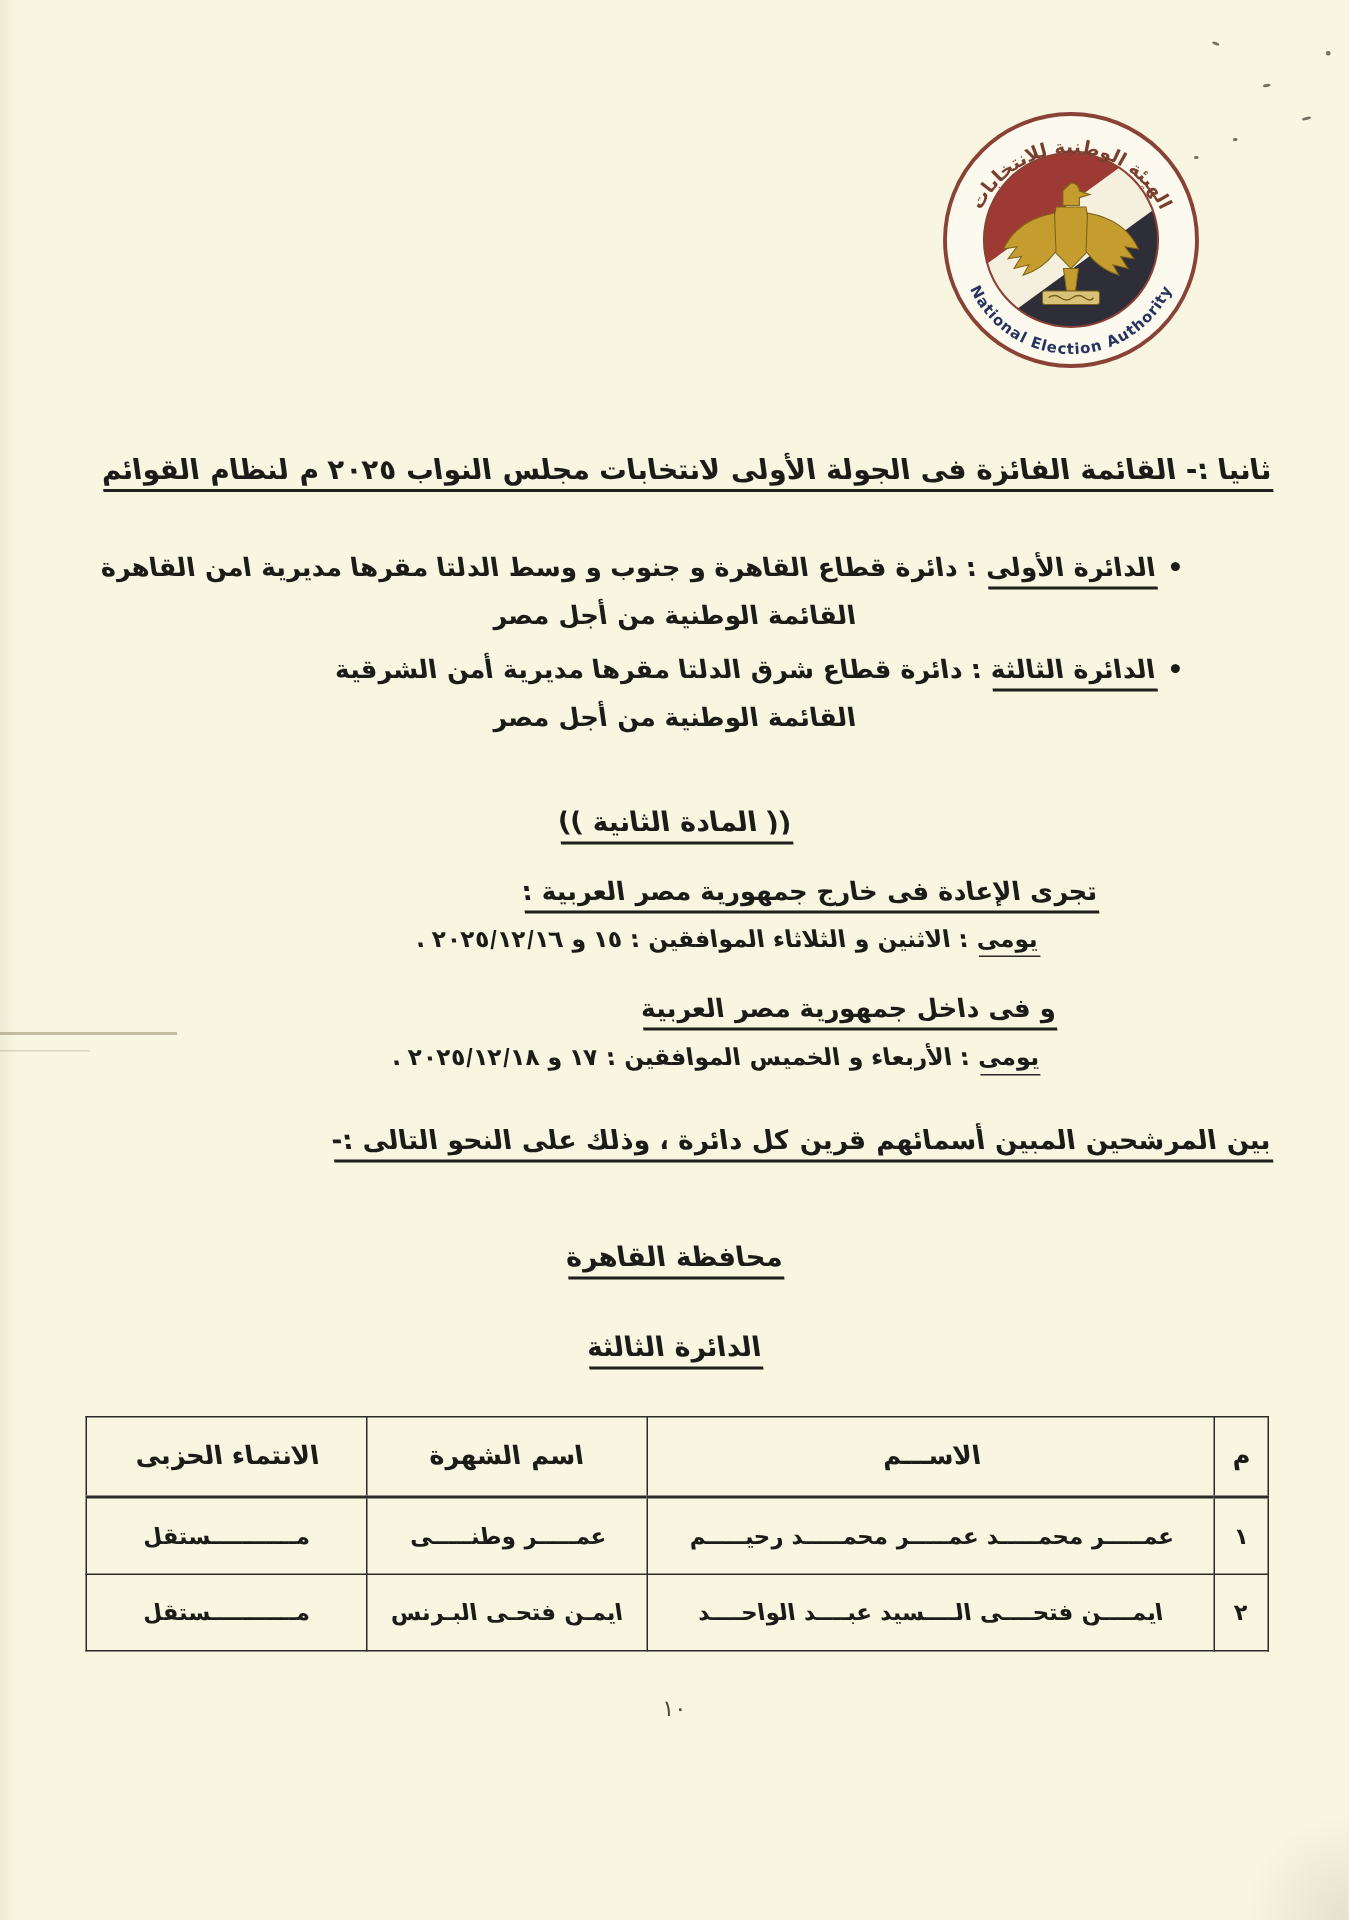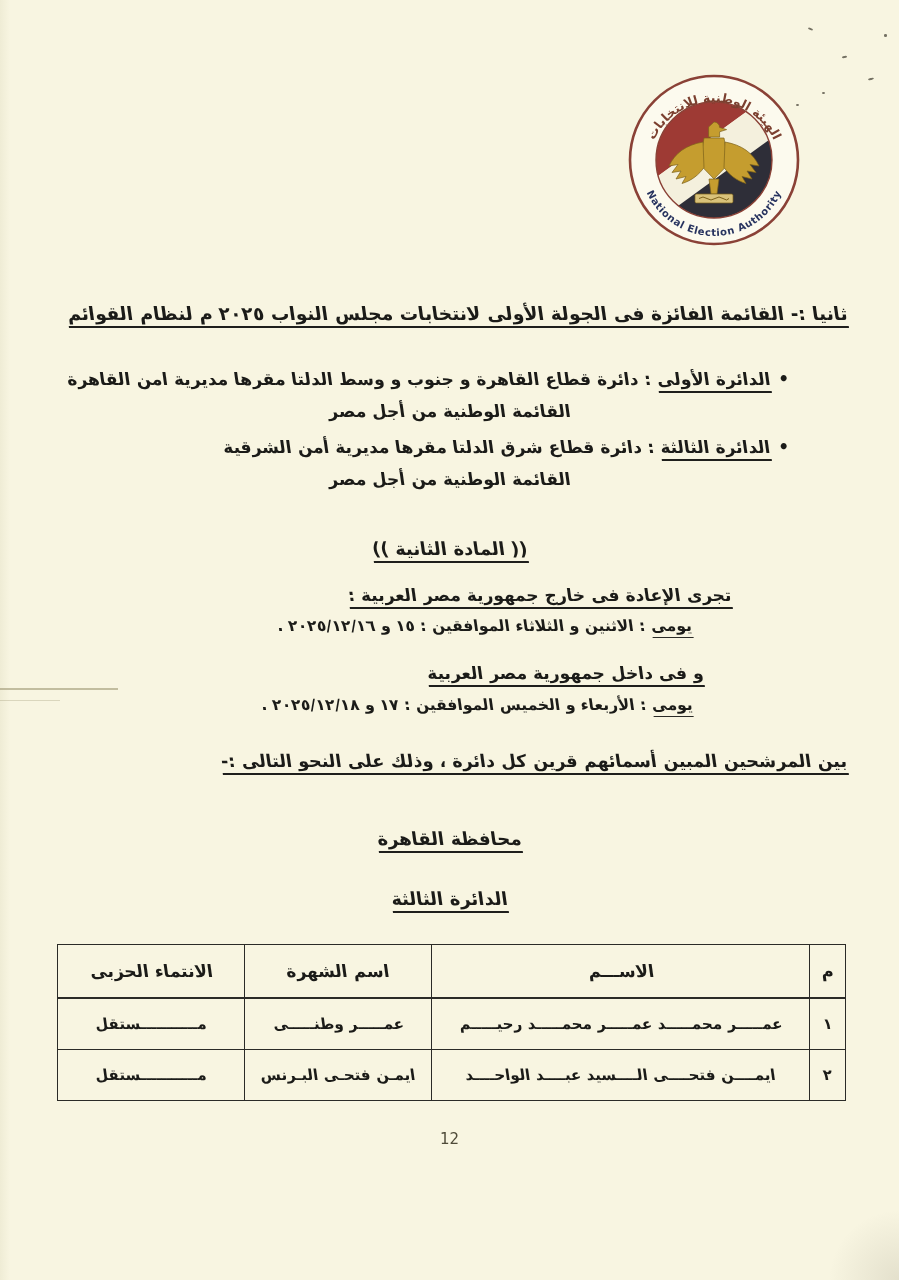--- a/index.html
+++ b/index.html
@@ -166,21 +166,21 @@
       </tr>
       <tr>
         <td><span class="slant">٢</span></td>
         <td><span class="slant">ايمــــن فتحــــى الــــسيد عبــــد الواحــــد</span></td>
         <td><span class="slant">ايمـن فتحـى البـرنس</span></td>
         <td><span class="slant">مـــــــــــستقل</span></td>
       </tr>
     </tbody>
   </table>
 
-  <div class="abs page-number center-line">12</div>
+  <div class="abs page-number center-line">١٠</div>
 
   <div class="fold" style="top:688px;left:0;width:118px;"></div>
   <div class="fold2" style="top:700px;left:0;width:60px;"></div>
   <div class="speck" style="left:808px;top:28px;width:5px;height:2px;transform:rotate(20deg);"></div>
   <div class="speck" style="left:842px;top:56px;width:5px;height:2px;transform:rotate(-10deg);"></div>
   <div class="speck" style="left:822px;top:92px;width:3px;height:2px;"></div>
   <div class="speck" style="left:868px;top:78px;width:6px;height:2px;transform:rotate(-15deg);"></div>
   <div class="speck" style="left:884px;top:34px;width:3px;height:3px;"></div>
   <div class="speck" style="left:796px;top:104px;width:3px;height:2px;"></div>
 

